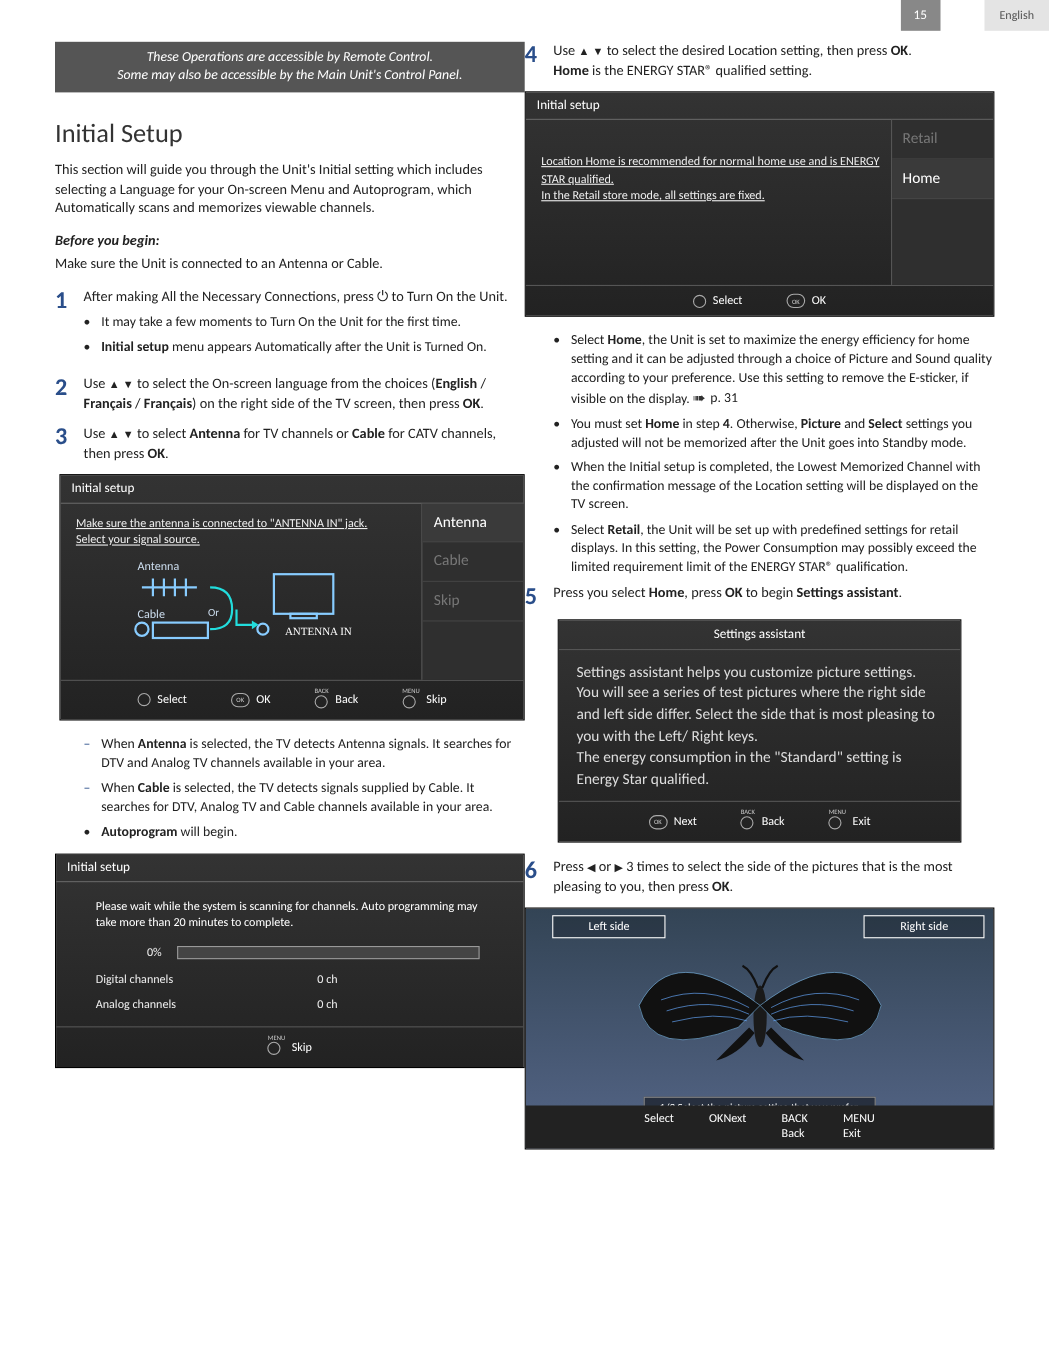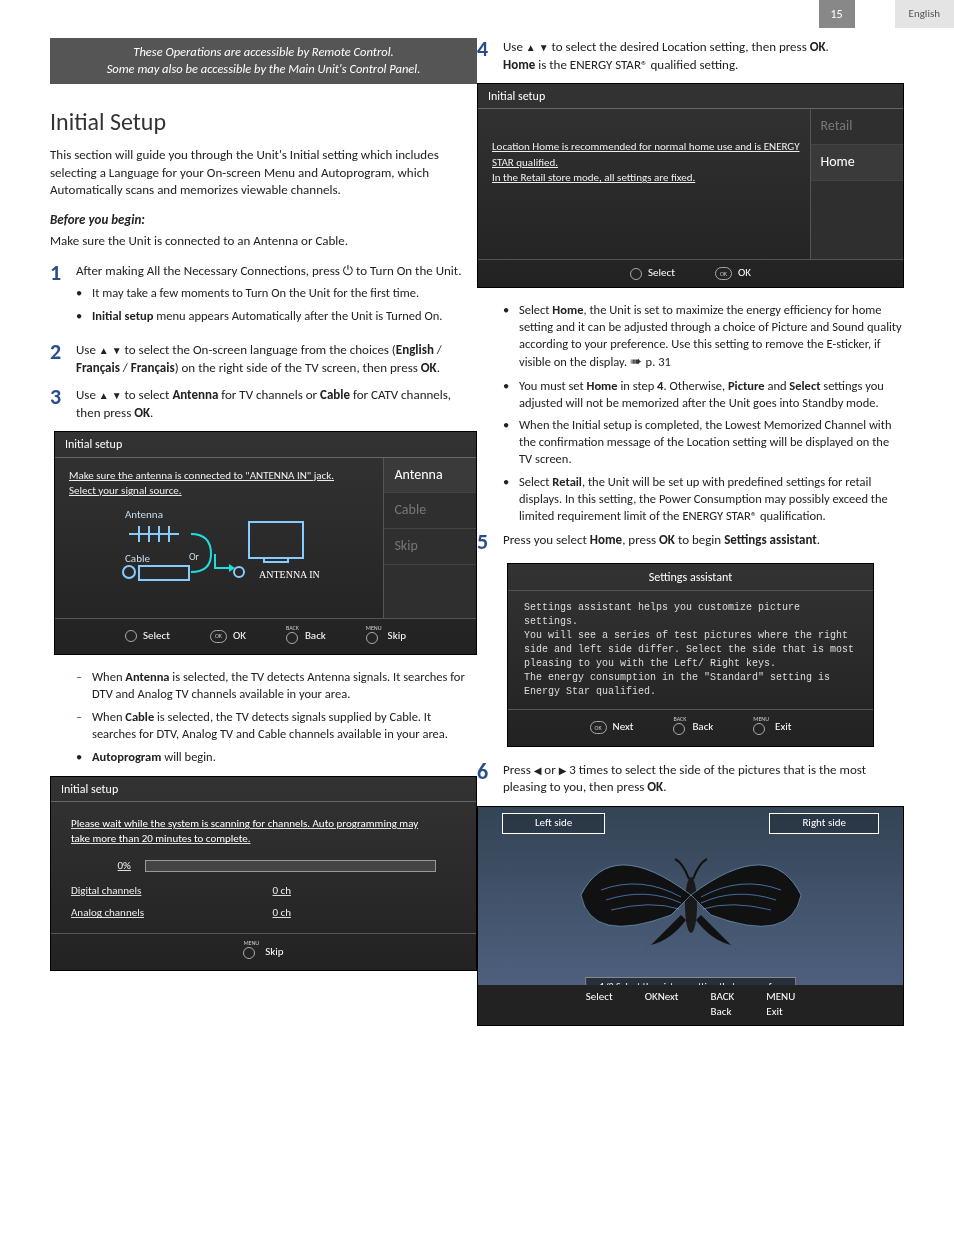--- a/index.html
+++ b/index.html
@@ -151,52 +151,52 @@
   .osd-bottombar .small-top { font-size:6px;color:#ccc;text-align:center;line-height:1;margin-bottom:1px; }
   .antenna-diagram {
     margin-top: 10px;
     color: #adf;
     font-size: 10px;
     position: relative;
     height: 80px;
   }
   .antenna-diagram .label { position:absolute; color:#cde; font-size:11px; }
   .antenna-diagram svg { stroke:#7cf; fill:none; }
-  .scan-panel { padding: 14px 40px 4px 20px; text-decoration: underline; }
+  .scan-panel { padding: 14px 40px 4px 36px; }
   .scan-panel .scan-msg { color:#fff; font-size:11px; line-height:1.4; margin-bottom:12px; }
   .scan-row { display:flex; align-items:center; margin-bottom:10px; font-size:11px; color:#eee; }
   .scan-row .lbl { width: 60px; text-align:right; margin-right:14px; }
   .scan-row .bar {
     flex:1; height:12px; border:1px solid #999; background:#444;
   }
   .chan-row { display:flex; font-size:11px; color:#eee; margin-bottom:8px; }
   .chan-row .lbl { width:160px; }
   .chan-row .val { width:60px; text-align:right; }
   .ref-link { display:inline-flex;align-items:center;gap:4px; }
   .ref-arrow { font-size:14px;color:#333; }
   .triangle-up::before { content:"▲"; font-size:10px; }
   .triangle-down::before { content:"▼"; font-size:10px; }
   .triangle-left::before { content:"◀"; font-size:10px; }
   .triangle-right::before { content:"▶"; font-size:10px; }
   .power-icon::before { content:"⏻"; font-size:13px; }
   b { font-weight: 600; }
   .osd-center-title { text-align:center; padding:5px 0; color:#fff; font-size:12px; border-bottom:1px solid #555; }
-  .osd-center-body { padding:10px 16px; color:#ddd; font-size:10px; line-height:1.4;font-family:Liberation Mono, monospace; }
+  .osd-center-body { padding:10px 16px; color:#ddd; font-size:14px; line-height:1.4; }
   .picture-compare {
     position: relative;
     height: 220px;
     background: linear-gradient(#345,#568);
     color:#fff;
     overflow:hidden;
   }
   .picture-compare .side-box {
     position:absolute; top:6px; border:1px solid #fff; padding:2px 32px; font-size:11px; background:rgba(0,0,0,0.2);
   }
   .picture-compare .lside { left:24px; }
-  .picture-compare .rside { right:24px; }
+  .picture-compare .rside { right:8px; }
   .picture-compare .butterfly {
     position:absolute; left:50%; top:45%; transform:translate(-50%,-50%);
     width: 260px; height: 120px;
   }
   .picture-compare .caption-bar {
     position:absolute; bottom:28px; left:50%; transform:translateX(-50%);
     background:rgba(0,0,0,0.5); border:1px solid #888; font-size:10px; padding:2px 14px;
   }
   .picture-compare .bottombar {
     position:absolute; bottom:0; left:0; right:0;

